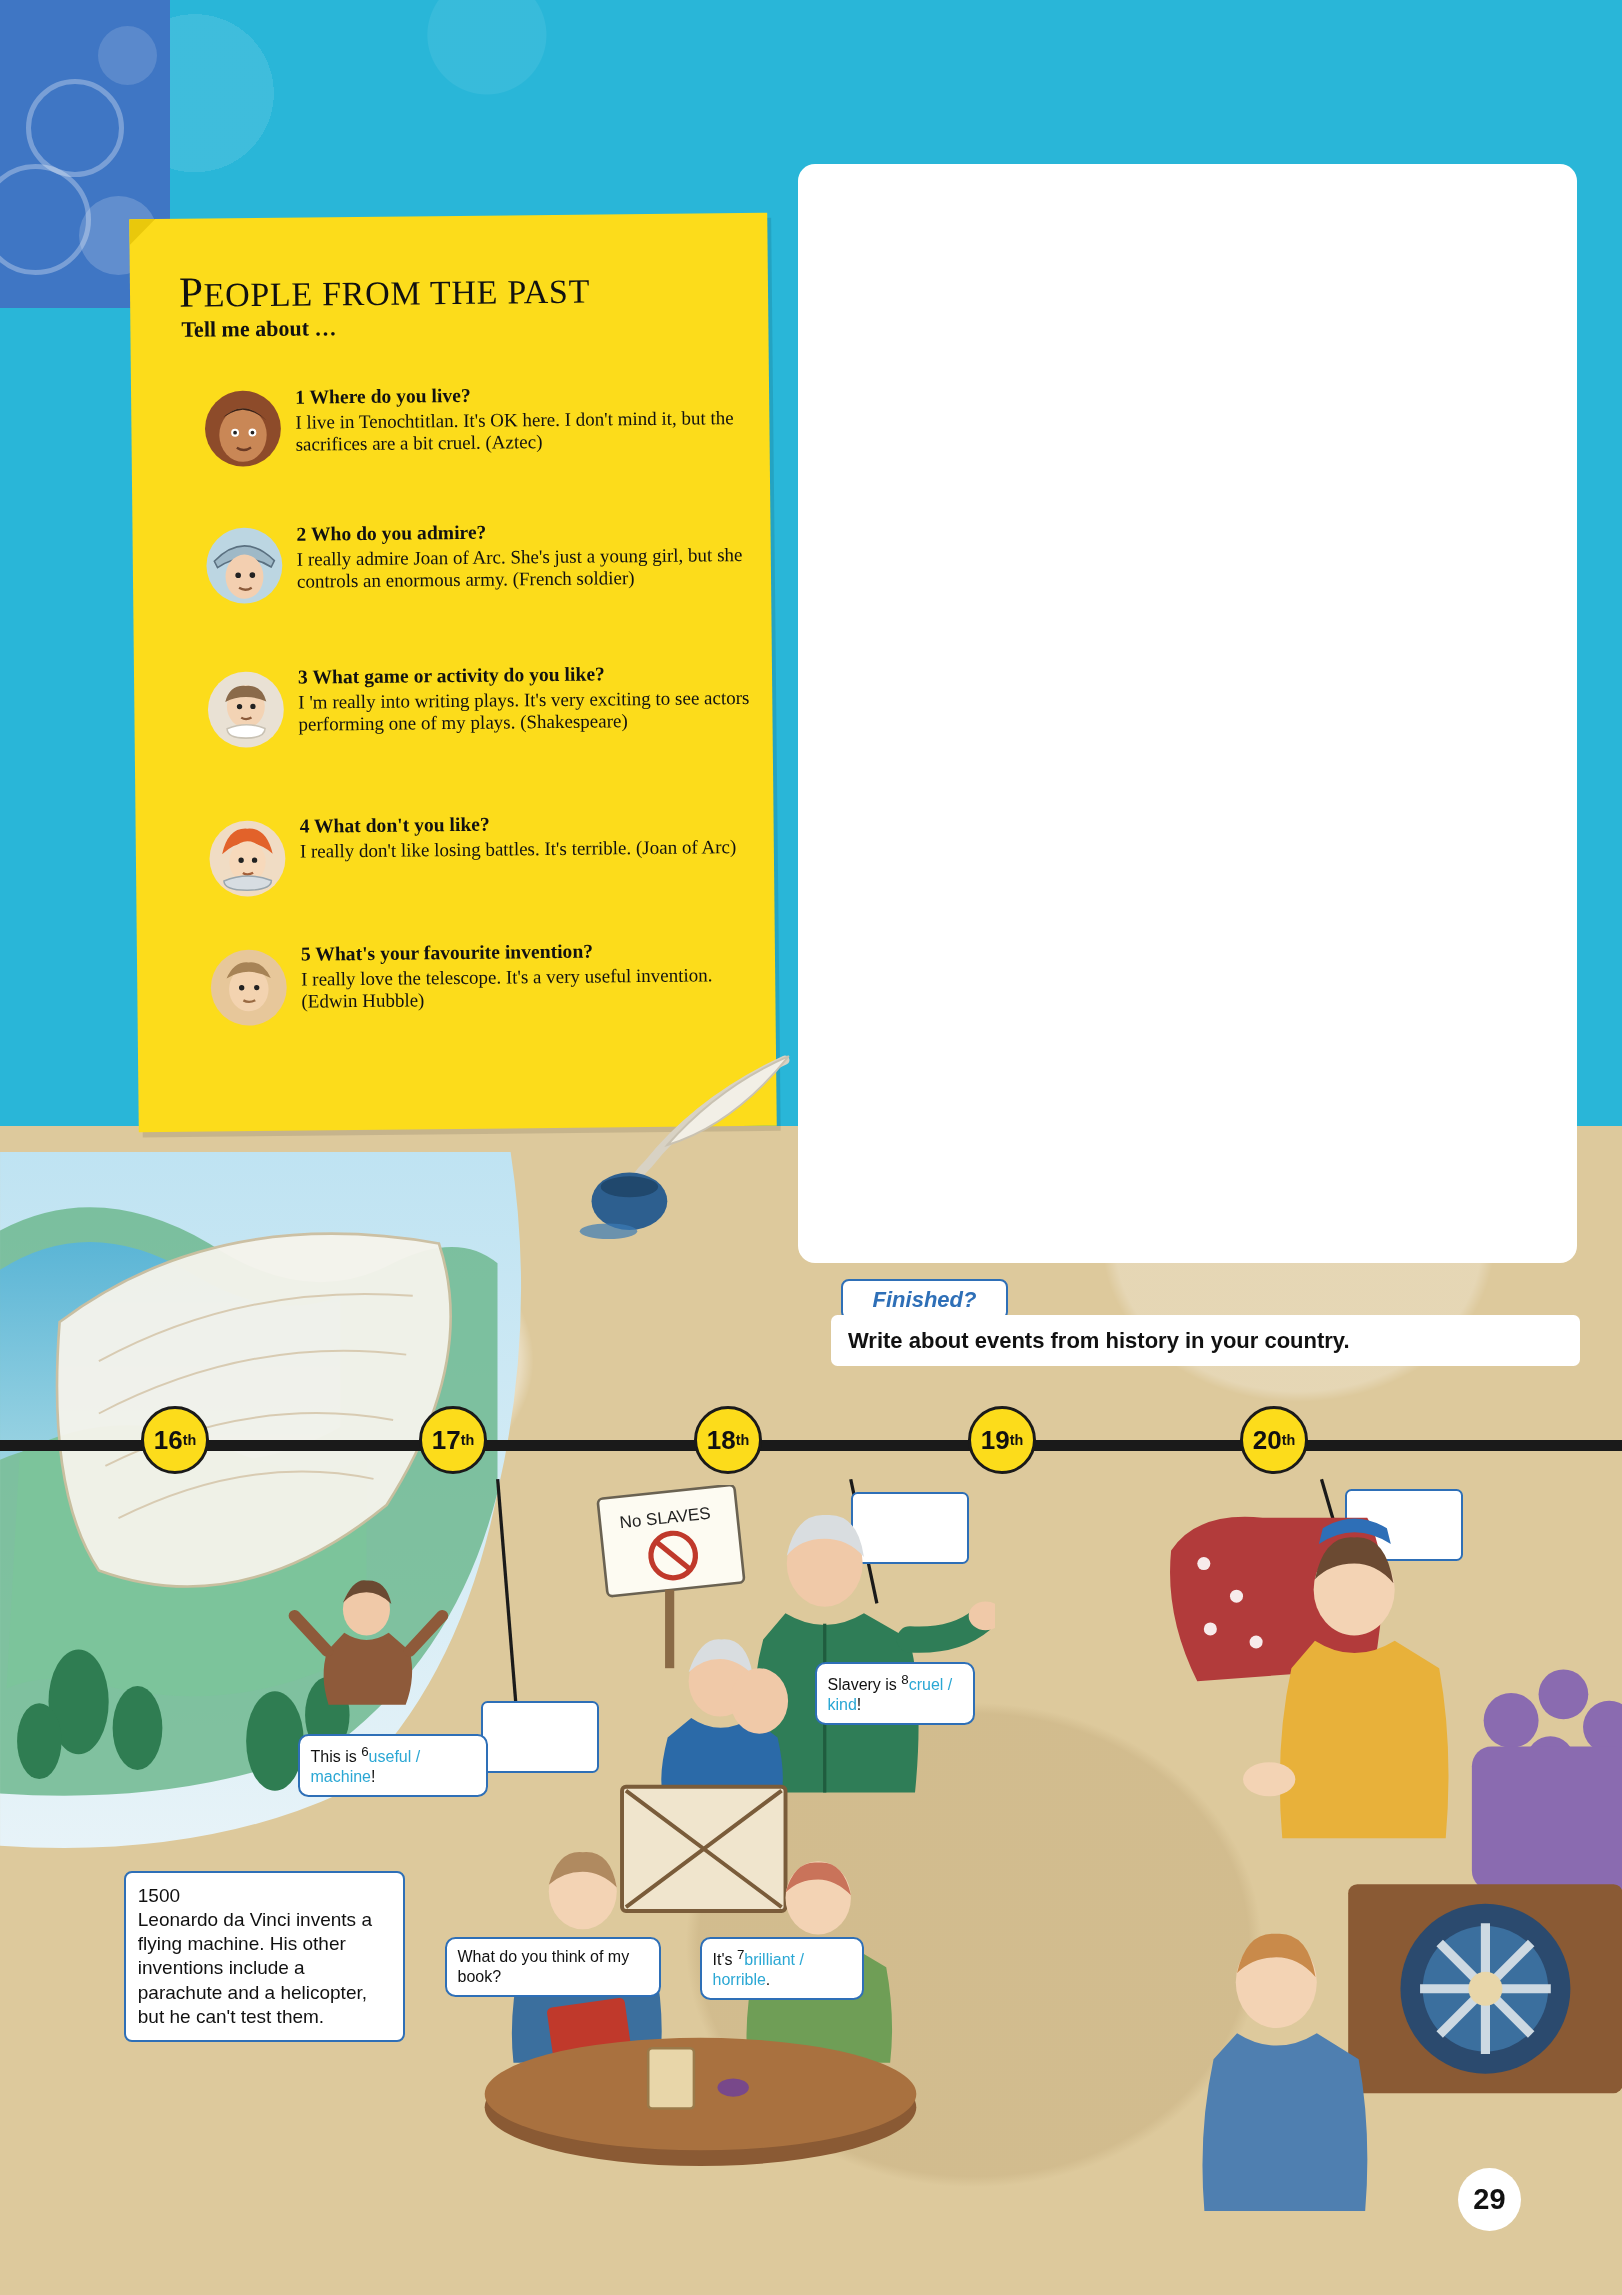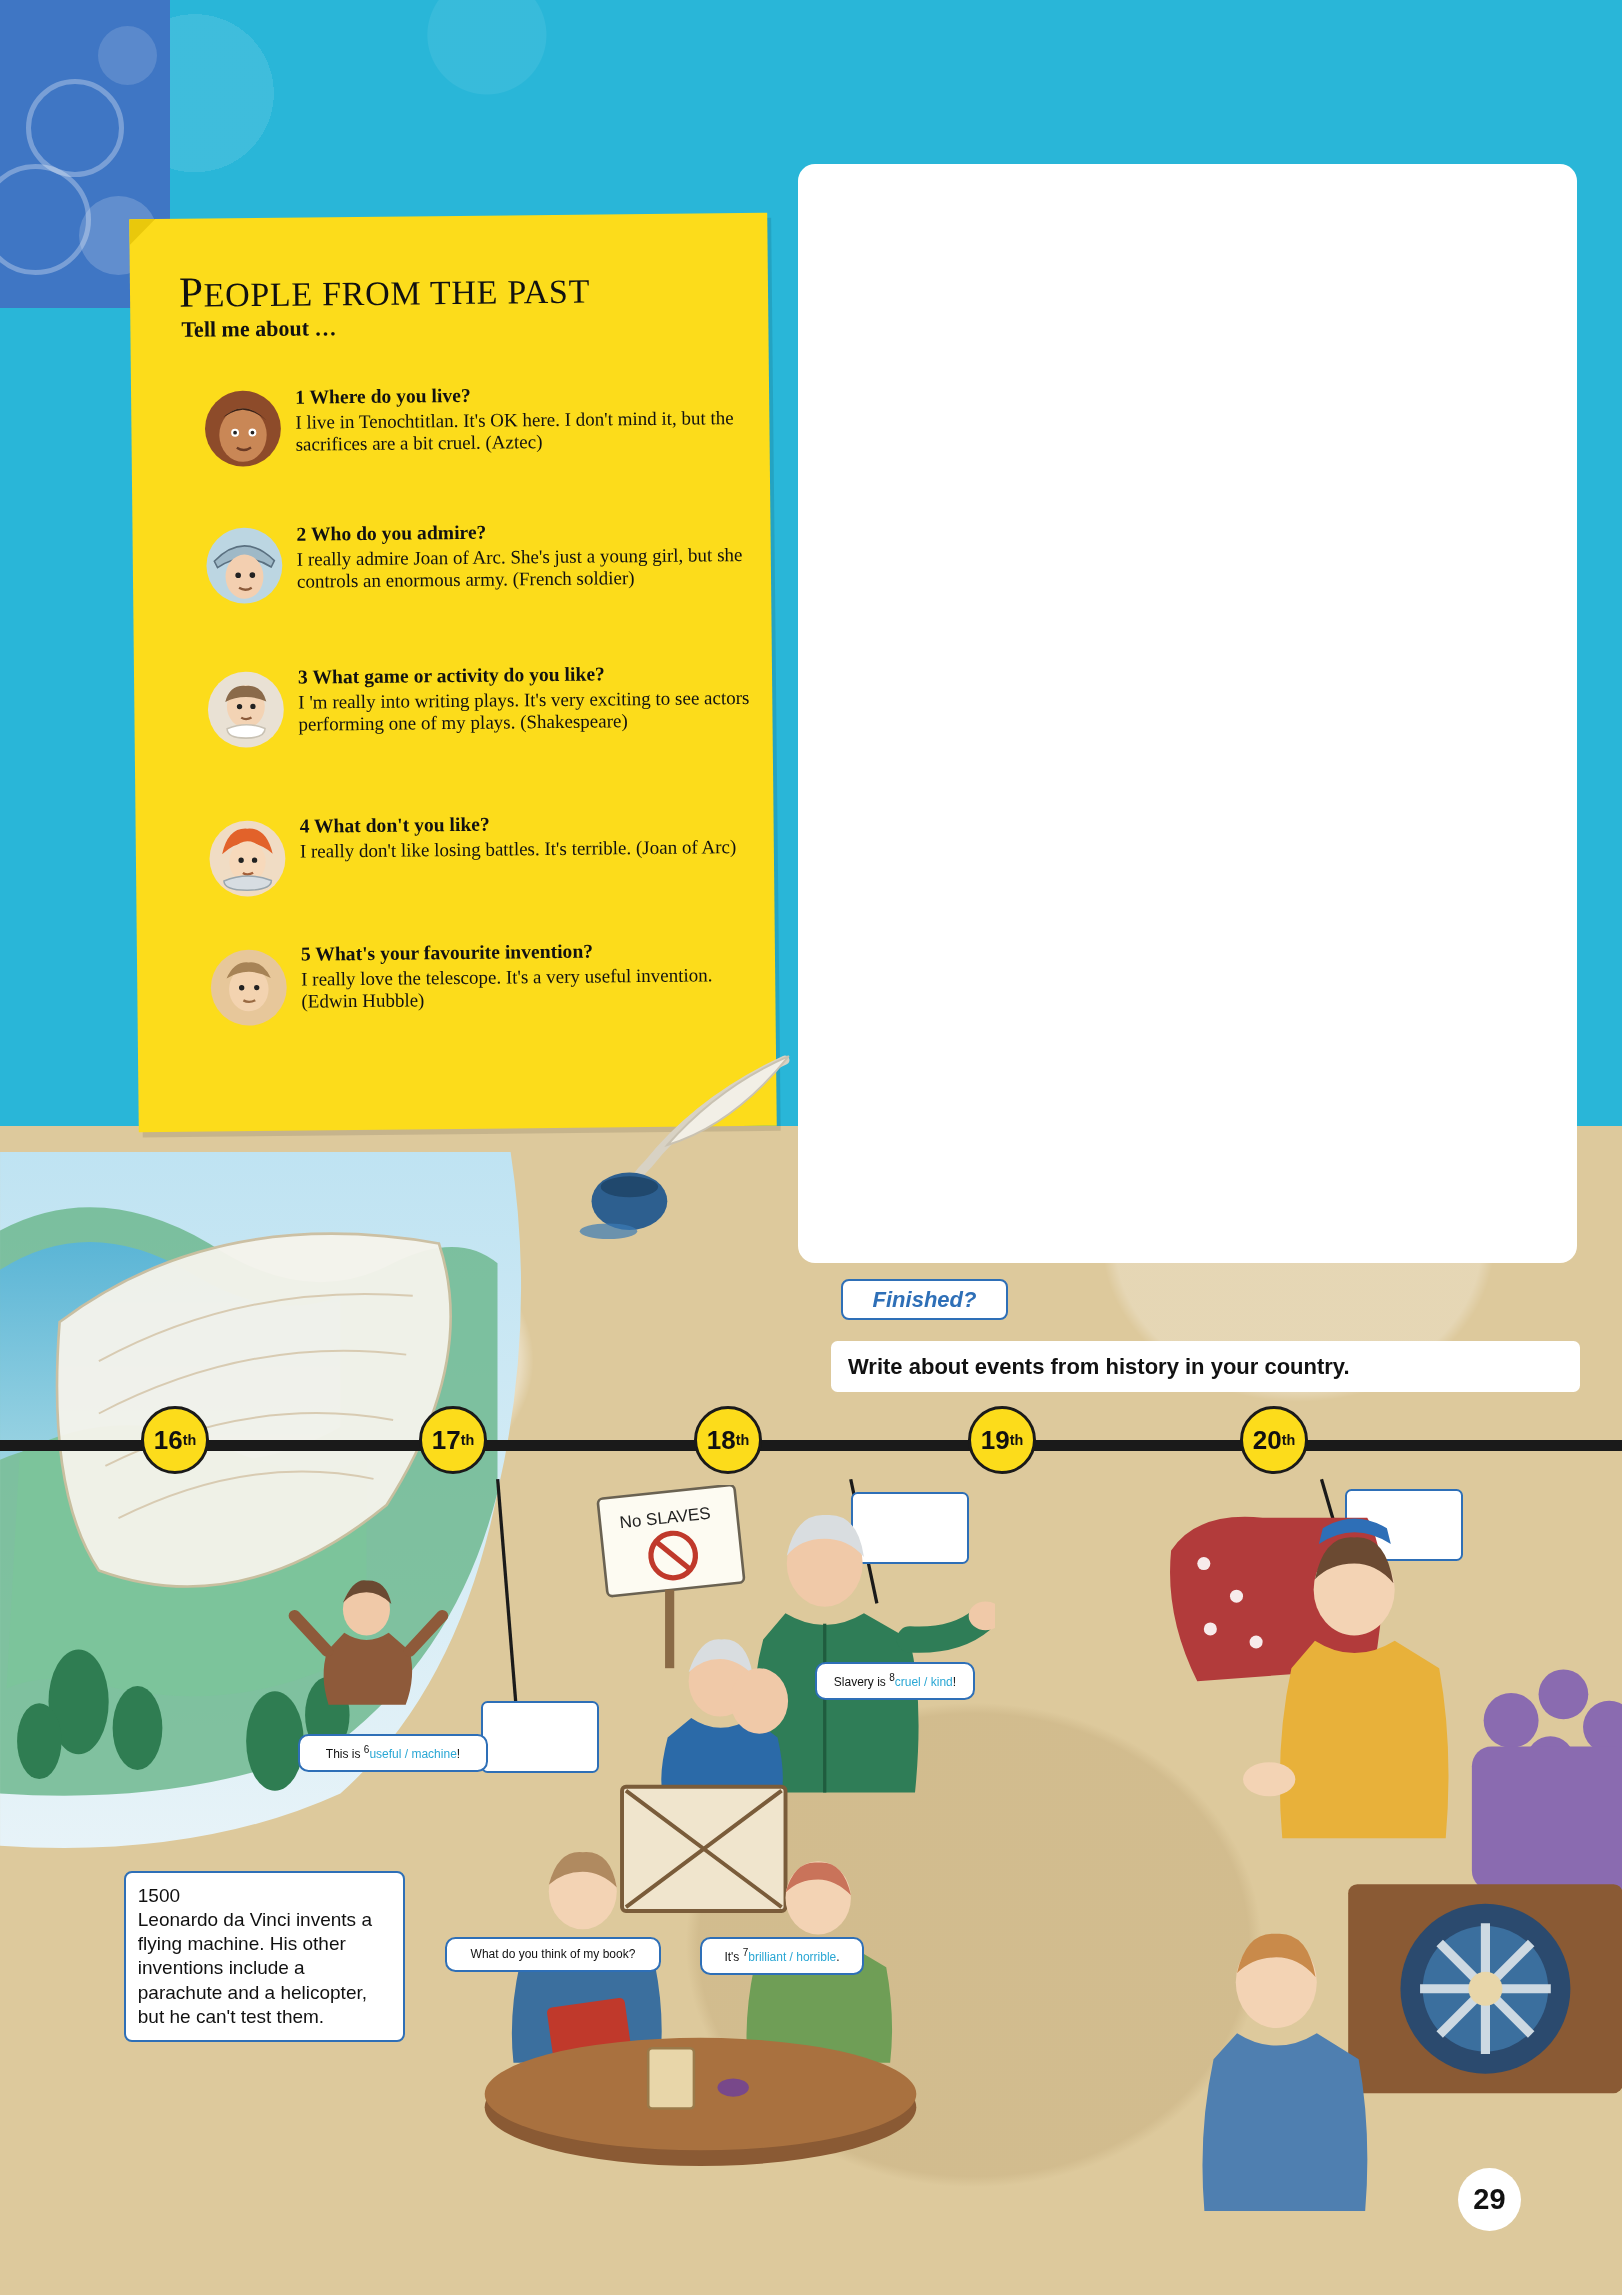--- a/index.html
+++ b/index.html
@@ -191,21 +191,21 @@
   .finished-tab{
     position:absolute; left:841px; top:1279px; width:167px; height:41px;
     background:#fff; border:2px solid #2e6fb7; border-radius:7.9px;
     display:flex;align-items:center;justify-content:center;
     font-style:italic; font-weight:bold; font-size:22px; color:#2e6fb7;
   }
   .finished-bar{
     position:absolute; left:831px; top:1315px; width:749px; height:51px;
     background:#fff; border-radius:6.5px;
     display:flex;align-items:center;padding-left:17px;
-    font-weight:bold;font-size:22px;color:#111;margin-top:26px;
+    font-weight:bold;font-size:22px;color:#111;
   }
 
   
   .timeline-bar{
     position:absolute; left:0; top:1440px; width:1623px; height:10.5px; background:#1a1a1a;
   }
   .cent{
     position:absolute; width:68px;height:68px;border-radius:50%;
     background:#fcdc1b; border:3.3px solid #1a1a1a;
     display:flex;align-items:center;justify-content:center;
@@ -218,21 +218,21 @@
     position:absolute; background:#fff; border:2px solid #2e6fb7; border-radius:6.5px;
   }
 
   
   .pbox{
     position:absolute; background:#fff; border:2px solid #2e6fb7; border-radius:7.9px;
     padding:10.5px 11.8px; font-size:19px; line-height:1.28; color:#111;
   }
   .pbub{
     position:absolute; background:#fff; border:2px solid #2e6fb7; border-radius:10.5px;
-    padding:7.9px 10.5px; font-size:12px; line-height:1.25; color:#111; text-align:center;
+    padding:7.9px 10.5px; font-size:16px; line-height:1.25; color:#111; text-align:left;
   }
   .hl{ color:#2aa7d4; }
   .hlb{ color:#2e6fb7; font-weight:bold; }
 
   .page-num{
     position:absolute; right:46px; bottom:64px;
     width:63px;height:63px;border-radius:50%;
     background:#fff; color:#111; font-weight:bold; font-size:29px;
     display:flex;align-items:center;justify-content:center;
   }

